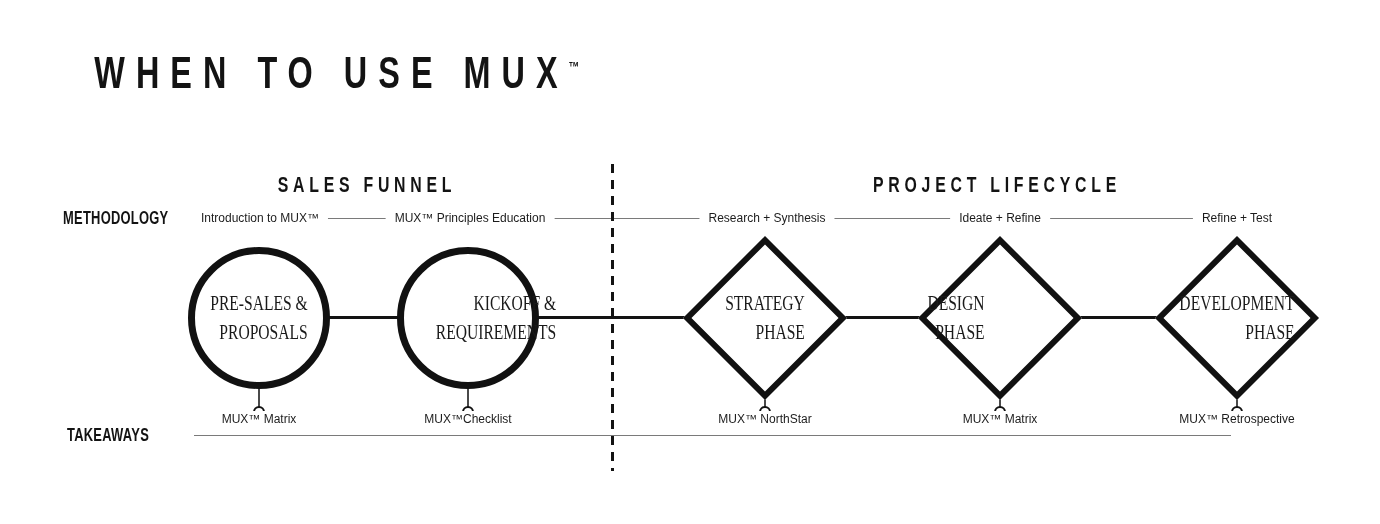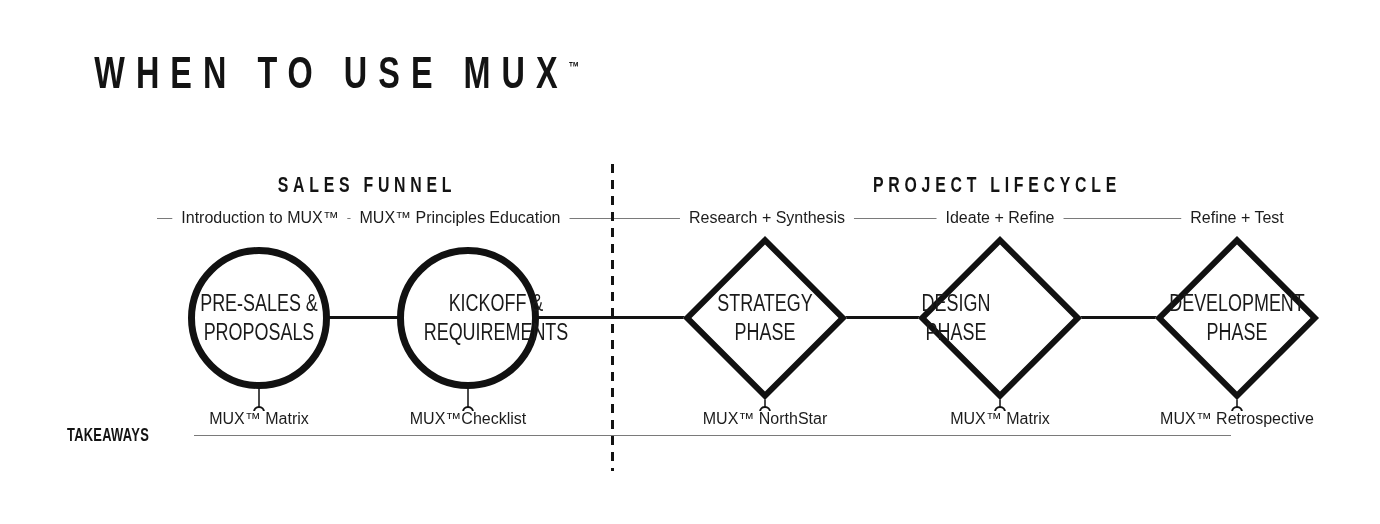--- a/index.html
+++ b/index.html
@@ -38,34 +38,34 @@
   
   .circle{
     position:absolute;width:128px;height:128px;border:7px solid #111;border-radius:50%;
     background:#fff;z-index:2;box-sizing:content-box;
   }
   .diamond{
     position:absolute;width:104px;height:104px;border:6px solid #111;background:#fff;
     transform:rotate(45deg);z-index:2;box-sizing:content-box;
   }
   .shape-label{
-    position:absolute;top:289px;transform:translateX(-50%);text-align:center;z-index:3;
-    font-size:23px;line-height:29px;white-space:nowrap;color:#1a1a1a;
+    position:absolute;top:289px;transform:translateX(-50%);text-align:right;z-index:3;
+    font-size:20px;line-height:29px;white-space:nowrap;color:#1a1a1a;font-family:Liberation Serif, serif;
   }
   .shape-label div{transform:scaleX(0.78);}
   
   .stub{position:absolute;width:2px;background:#4a4a4a;z-index:1;}
   .node{
     position:absolute;width:8px;height:8px;border:2px solid #111;border-radius:50%;
     background:#fff;z-index:2;
   }
   
   .m-label,.t-label{
     position:absolute;transform:translateX(-50%);background:#fff;padding:0 9px;
-    font-size:16px;color:#1c1c1c;white-space:nowrap;z-index:3;line-height:16px;
+    font-size:12px;color:#1c1c1c;white-space:nowrap;z-index:3;line-height:16px;
   }
   .m-label{top:210px;}
   .t-label{top:411px;}
 </style>
 </head>
 <body>
 
 <div class="canvas">
 
   <div class="title-block">
@@ -76,39 +76,42 @@
 
   <div class="section-header" style="left:997px">
     <span>PROJECT LIFECYCLE</span>
   </div>
   <div class="section-header" style="left:367px">
     <span>SALES FUNNEL</span>
   </div>
 
   <div class="divider" style="left:611px;top:164px;height:307px"></div>
 
+  <div class="row-label" style="left:63px;top:207px">
+    <span>METHODOLOGY</span>
+  </div>
   <div class="row-label" style="left:67px;top:424px">
     <span>TAKEAWAYS</span>
   </div>
 
   <div class="h-line" style="left:157px;top:218px;width:1085px"></div>
   <div class="main-line" style="left:259px;top:316px;width:978px"></div>
   <div class="h-line" style="left:145px;top:435px;width:1086px"></div>
 
   <div class="m-label" style="left:260px"><span>Introduction to MUX™</span></div>
   <div class="circle" style="left:188px;top:247px"></div>
   <div class="shape-label" style="left:259px">
     <div>PRE-SALES &amp;</div>
     <div>PROPOSALS</div>
   </div>
   <div class="stub" style="left:258px;top:388px;height:19px"></div>
   <div class="node" style="left:253px;top:406px"></div>
   <div class="t-label" style="left:259px"><span>MUX™ Matrix</span></div>
 
-  <div class="m-label" style="left:460px"><span>MUX™ Principles Education</span></div>
+  <div class="m-label" style="left:470px"><span>MUX™ Principles Education</span></div>
   <div class="circle" style="left:397px;top:247px"></div>
   <div class="shape-label" style="left:496px">
     <div>KICKOFF &amp;</div>
     <div>REQUIREMENTS</div>
   </div>
   <div class="stub" style="left:467px;top:388px;height:19px"></div>
   <div class="node" style="left:462px;top:406px"></div>
   <div class="t-label" style="left:468px"><span>MUX™Checklist</span></div>
 
   <div class="m-label" style="left:767px"><span>Research + Synthesis</span></div>

